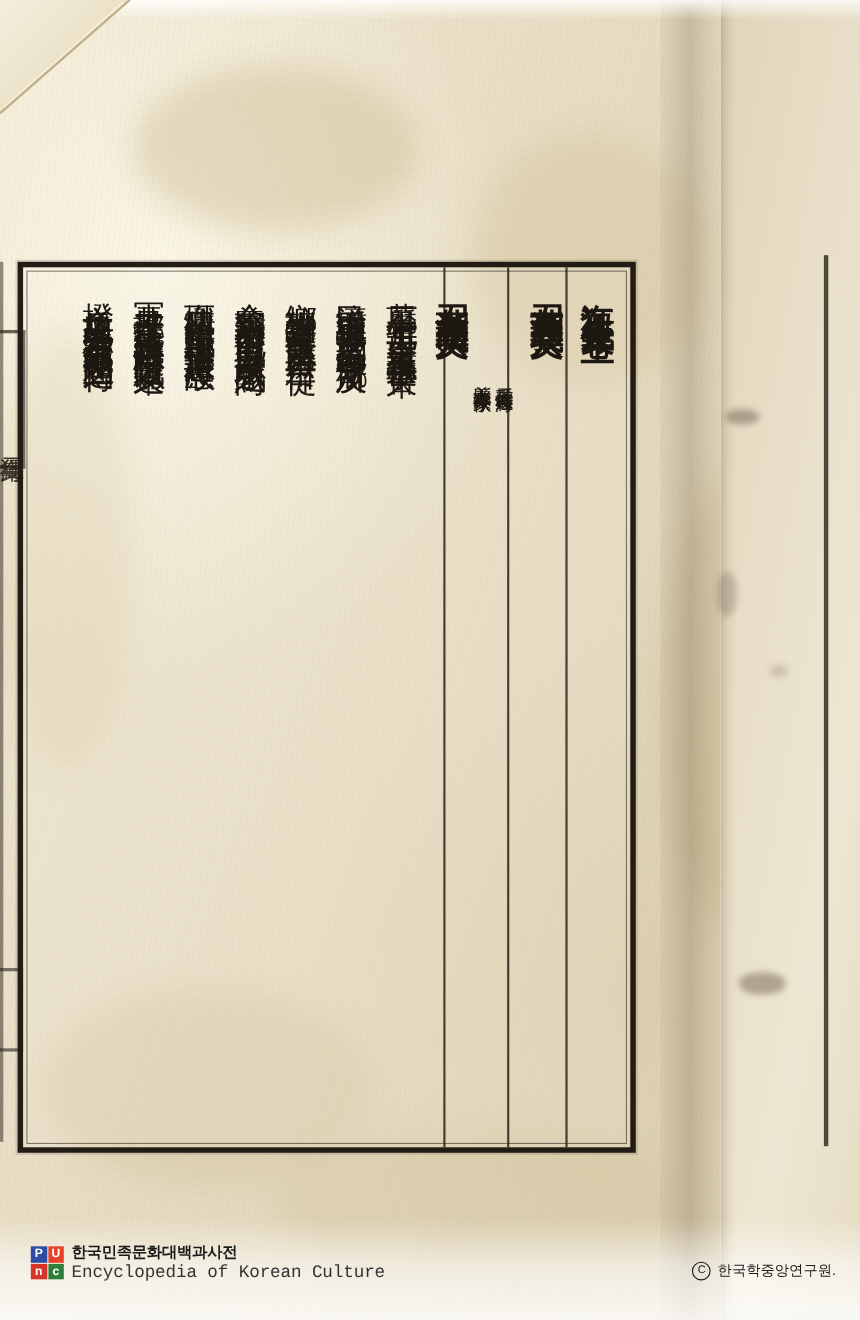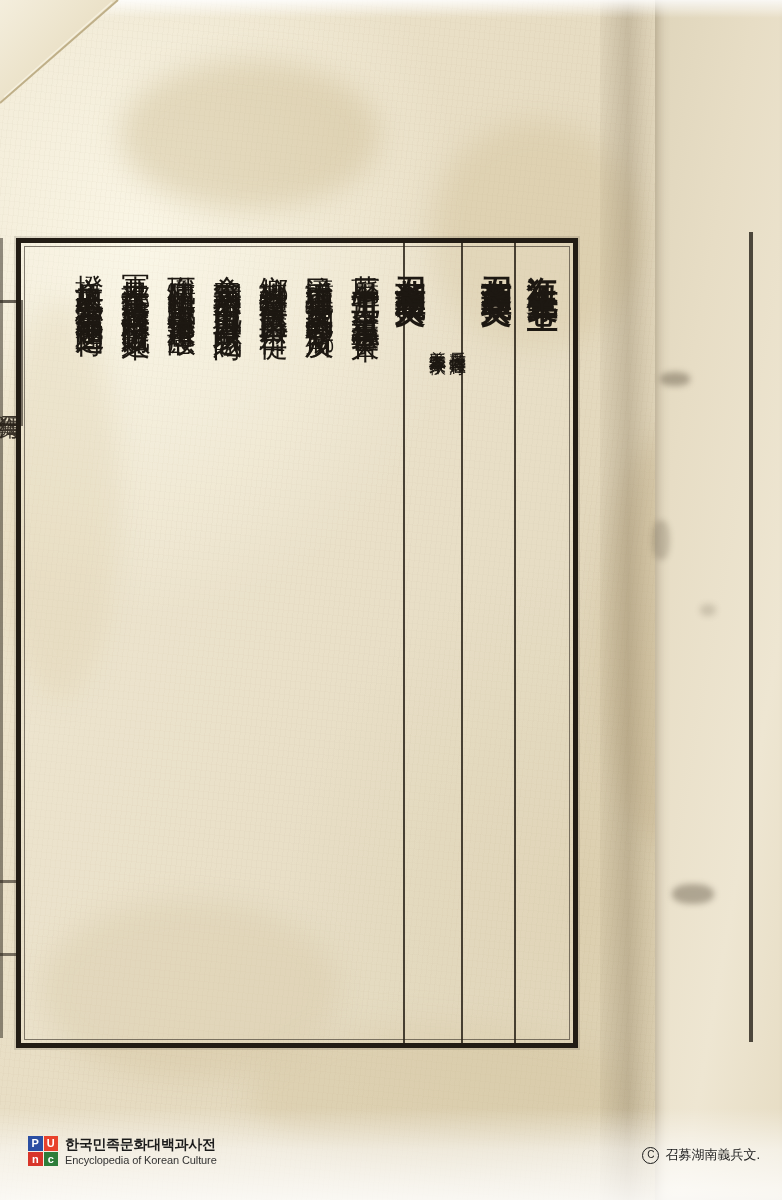--- a/index.html
+++ b/index.html
@@ -248,22 +248,22 @@
   .m-c { background:#d8352a; }
   .m-d { background:#2e7d3a; }
   .wm-text-ko {
     font-family: "Liberation Sans", sans-serif;
     font-size: 14px;
     font-weight: bold;
     color: #1b1b1b;
     letter-spacing: -0.3px;
   }
   .wm-text-en {
-    font-family: Liberation Sans, sans-serif;
-    font-size: 11px;
+    font-family: Liberation Mono, monospace;
+    font-size: 16px;
     color: #333333;
     letter-spacing: -0.1px;
   }
   .wm-right {
     position: absolute;
     right: 22px; bottom: 36px;
     display: flex;
     align-items: center;
     gap: 6px;
     font-family: "Liberation Sans", sans-serif;
@@ -356,16 +356,16 @@
       <span class="m-d">c</span>
     </div>
     <div>
       <div class="wm-text-ko">한국민족문화대백과사전</div>
       <div class="wm-text-en">Encyclopedia of Korean Culture</div>
     </div>
   </div>
 
   <div class="wm-right">
     <span class="copy-glyph">C</span>
-    <span>召募湖南義兵文.</span>
+    <span>한국학중앙연구원.</span>
   </div>
 
 </div>
 
 </body></html>

